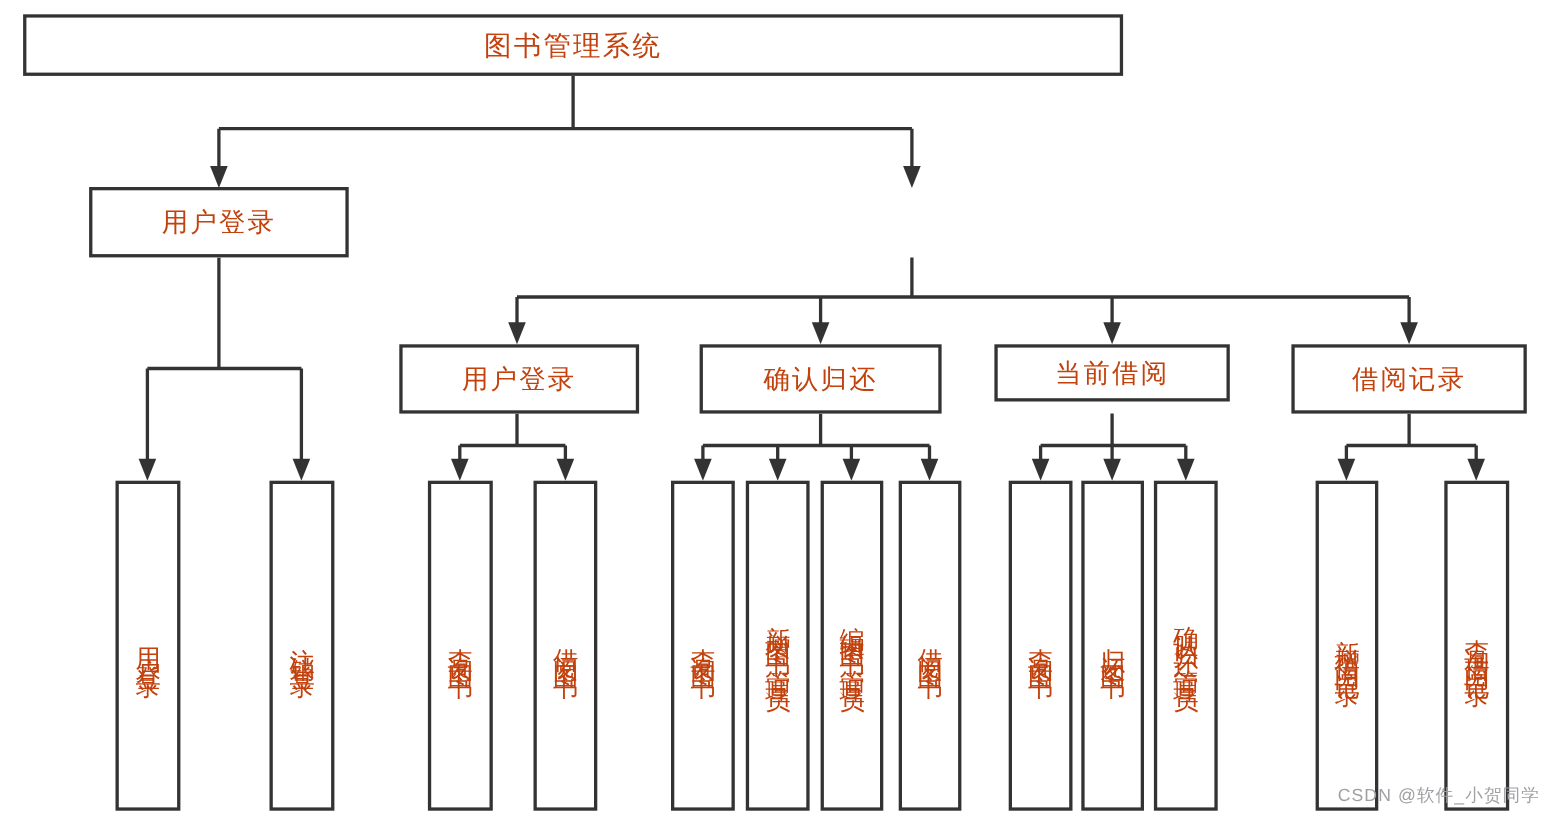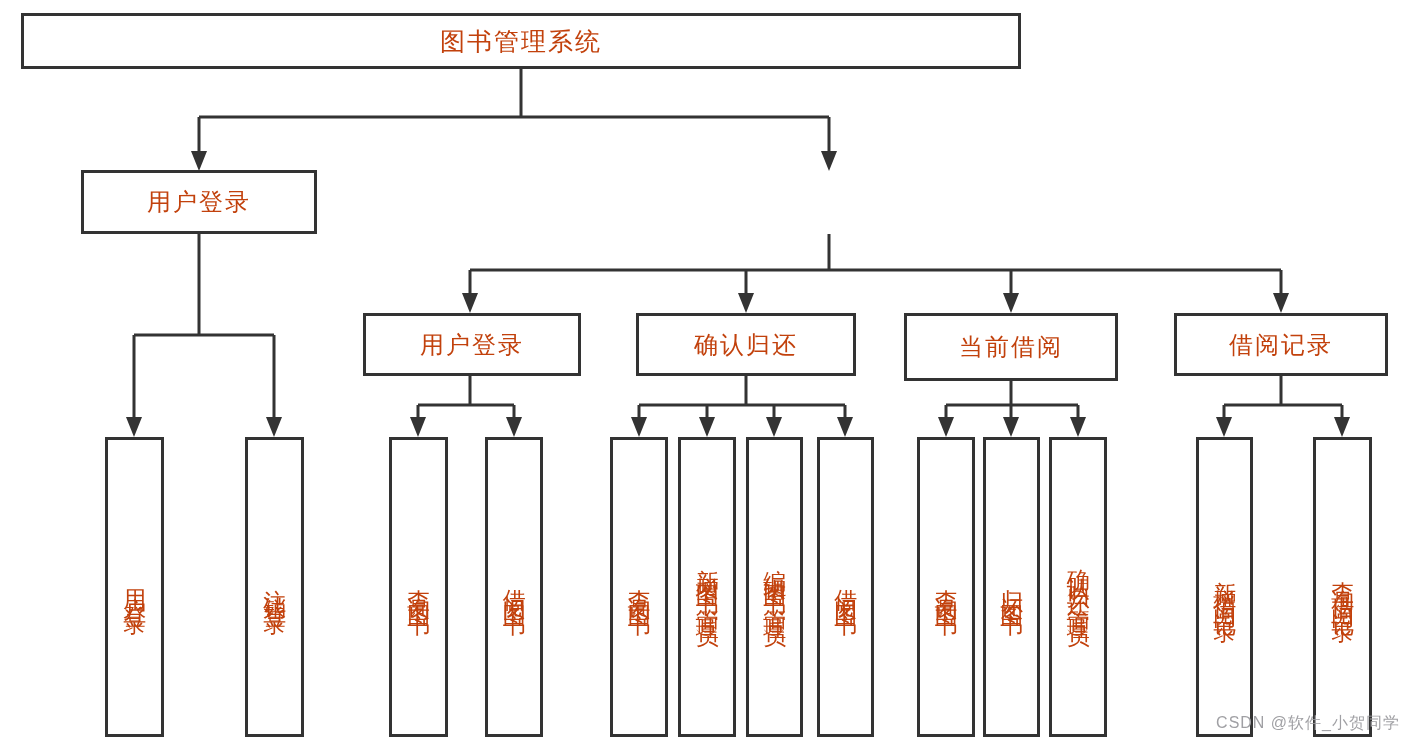--- a/index.html
+++ b/index.html
@@ -97,21 +97,21 @@
   <div class="node hbox" style="left:81px;top:170px;width:236px;height:64px">
     <span>用户登录</span>
   </div>
 
   <div class="node hbox" style="left:363px;top:313px;width:218px;height:63px">
     <span>用户登录</span>
   </div>
   <div class="node hbox" style="left:636px;top:313px;width:220px;height:63px">
     <span>确认归还</span>
   </div>
-  <div class="node hbox" style="left:904px;top:313px;width:214px;height:68px">
+  <div class="node hbox" style="left:904px;top:313px;width:214px;height:52px">
     <span>当前借阅</span>
   </div>
   <div class="node hbox" style="left:1174px;top:313px;width:214px;height:63px">
     <span>借阅记录</span>
   </div>
 
   <div class="node vbox" style="left:105px;top:437px;width:59px;height:300px">
     <span>用户登录</span>
   </div>
   <div class="node vbox" style="left:245px;top:437px;width:59px;height:300px">

